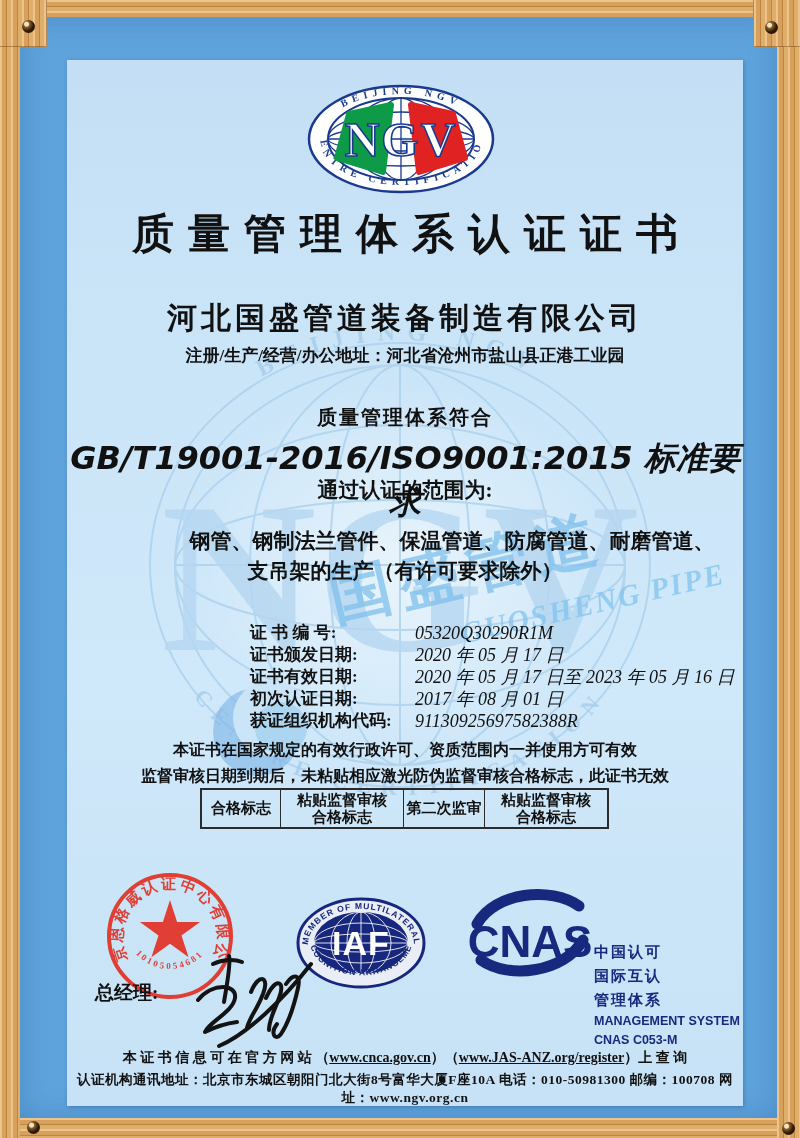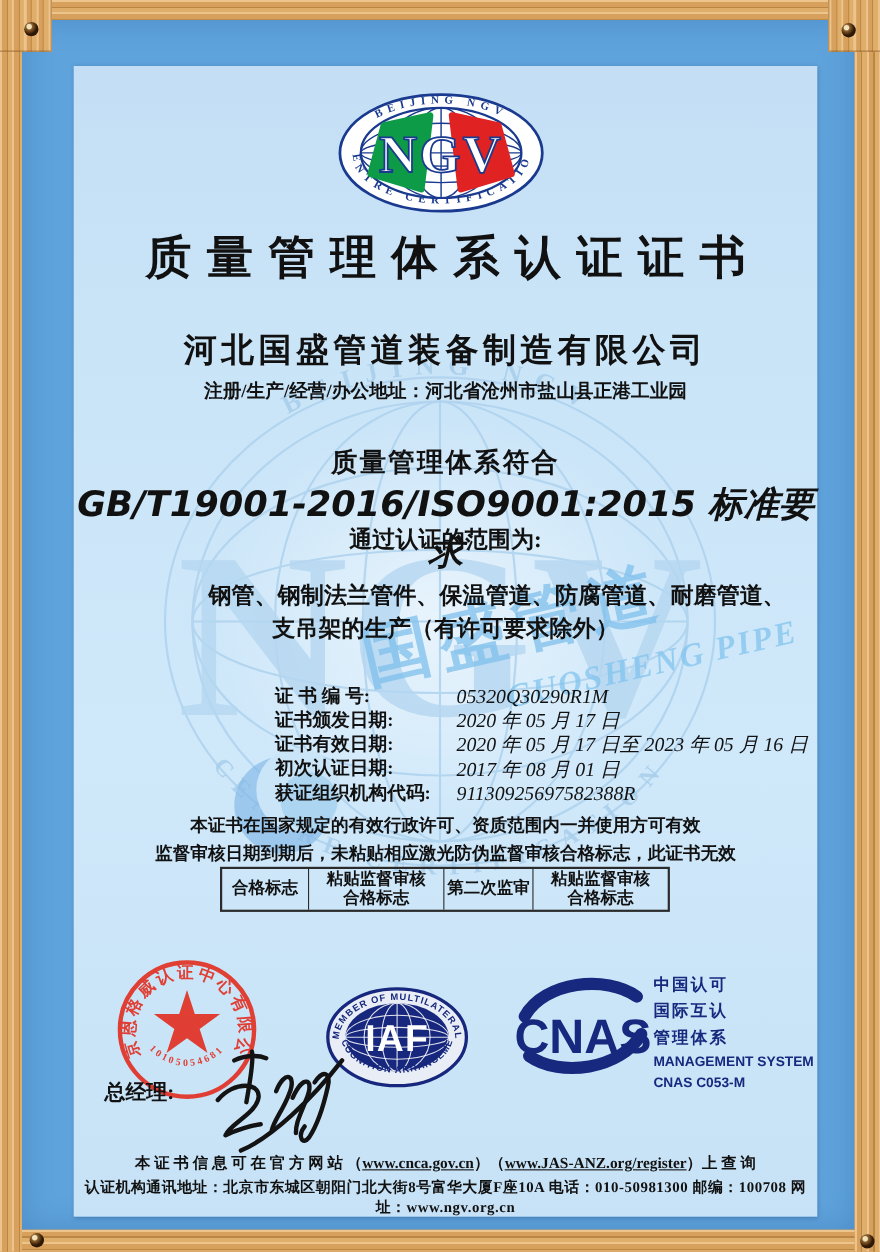--- a/index.html
+++ b/index.html
@@ -31,39 +31,39 @@
   .paper{position:absolute;z-index:5;left:67px;top:60px;width:676px;height:1046px;
     background:
       radial-gradient(ellipse 300px 260px at 333px 505px,rgba(255,255,255,.55),rgba(255,255,255,0) 70%),
       linear-gradient(180deg,#c4dff5 0%,#cbe5f8 30%,#cfe8fa 60%,#c7e2f6 100%);
     box-shadow:1px 1px 4px rgba(30,60,110,.35);}
   .abs{position:absolute;left:0;width:100%;text-align:center;}
   
   .title{top:146px;font-size:42px;font-weight:bold;letter-spacing:14px;text-indent:14px;color:#111;}
   .company{top:238px;font-size:30px;font-weight:bold;letter-spacing:4px;color:#111;}
   .address{top:284px;font-size:17px;font-weight:bold;color:#111;text-align:center;}
-  .std1{top:344px;font-size:24px;font-weight:bold;letter-spacing:2px;color:#111;}
+  .std1{top:344px;font-size:20px;font-weight:bold;letter-spacing:2px;color:#111;}
   .std2{top:377px;font-size:32px;font-weight:bold;font-family:"DejaVu Sans","Liberation Sans",sans-serif;letter-spacing:0px;color:#111;font-style:italic;}
   .std3{top:416px;font-size:21px;font-weight:bold;color:#111;}
   .scope1{top:467px;font-size:21px;font-weight:bold;color:#111;padding-left:47px;}
   .scope2{top:497px;font-size:21px;font-weight:bold;color:#111;}
   .details{position:absolute;left:183px;top:562px;}
   .drow{display:flex;height:22px;line-height:22px;}
   .dlabel{display:inline-block;width:165px;font-size:17px;font-weight:bold;color:#111;}
   .dvalue{font-size:18px;color:#111;white-space:nowrap;font-style:italic;}
   .note1{top:680px;font-size:16px;font-weight:bold;color:#111;}
   .note2{top:706px;font-size:16px;font-weight:bold;color:#111;}
   .audit{position:absolute;left:133px;top:728px;display:flex;border:2px solid #2b2b2b;}
   .audit .cell{border-right:1px solid #2b2b2b;display:flex;align-items:center;justify-content:center;
     font-size:15px;font-weight:bold;color:#111;height:37px;white-space:pre-line;text-align:center;line-height:17px;}
   .audit .cell:last-child{border-right:none;}
   .c1{width:78px;} .c2{width:122px;} .c3{width:80px;} .c4{width:122px;}
   .svg-abs{position:absolute;}
   .gm-label{position:absolute;left:28px;top:920px;font-size:19px;font-weight:bold;color:#111;}
-  .cnas-text{position:absolute;left:527px;top:824px;width:170px;color:#17297f;}
+  .cnas-text{position:absolute;left:527px;top:880px;width:170px;color:#17297f;}
   .cnas-cn{font-size:15px;font-weight:bold;line-height:24px;letter-spacing:2px;}
   .cnas-en{font-size:12.5px;font-weight:bold;line-height:19px;font-family:"Liberation Sans","DejaVu Sans",sans-serif;}
   .footer1{top:989px;font-size:14px;font-weight:bold;color:#111;}
   .footer1 .url{text-decoration:underline;}
   .footer2{top:1011px;font-size:13.5px;font-weight:bold;color:#111;letter-spacing:0.5px;}
   .wm{pointer-events:none;}
 </style>
 </head>
 <body>
 

